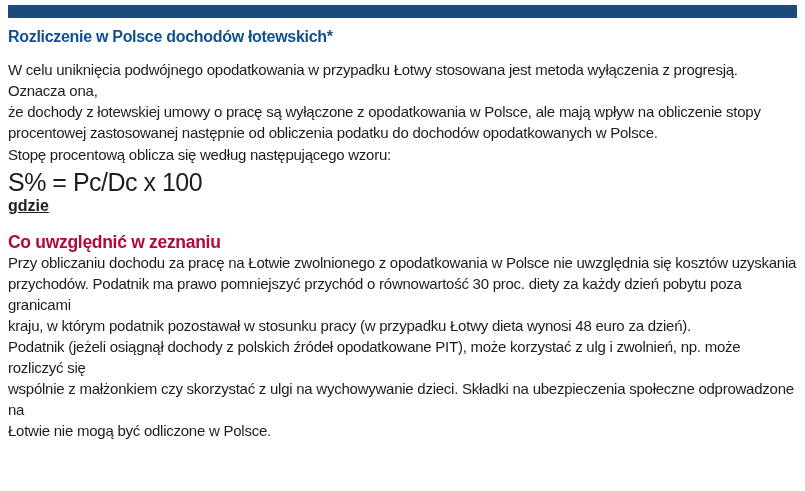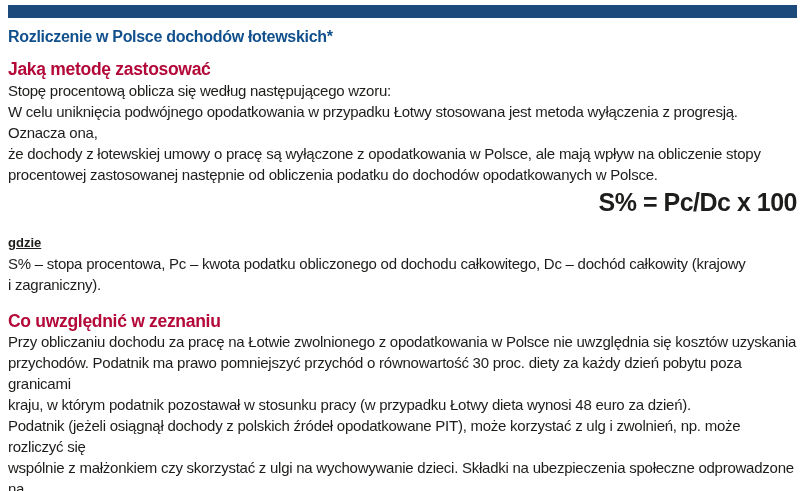--- a/index.html
+++ b/index.html
@@ -43,60 +43,56 @@
     line-height: 21px;
     letter-spacing: -0.25px;
     white-space: pre-line;
     margin: 0;
   }
   .formula-intro {
     margin-top: 1px;
   }
   .formula {
     font-size: 25px;
-    font-weight: bold;
+    font-weight: normal;
     letter-spacing: -0.5px;
     line-height: 28px;
     margin: 3px 0 0 0;
-    text-align: right;
   }
   .gdzie {
-    font-size: 13px;
+    font-size: 16px;
     font-weight: bold;
     line-height: 20px;
-    margin: 17px 0 0 0;
+    margin: 0 0 0 0;
     text-decoration: underline;
   }
   .heading-2 {
     margin-top: 16px;
   }
 </style>
 </head>
 <body>
 
 <div class="frame">
 
   <div class="rule rule-top"></div>
 
   <h1 class="doc-title">Rozliczenie w Polsce dochodów łotewskich*</h1>
 
-  <h2 class="section-heading">Jaką metodę  zastosować</h2>
-
-  <p class="body-text formula-intro">Stopę procentową oblicza się według następującego wzoru:</p>
 
   <p class="body-text">W celu uniknięcia podwójnego opodatkowania w przypadku Łotwy stosowana jest metoda wyłączenia z progresją. Oznacza ona,
 że dochody z łotewskiej umowy o pracę są wyłączone z opodatkowania w Polsce, ale mają wpływ na obliczenie stopy
 procentowej zastosowanej następnie od obliczenia podatku do dochodów opodatkowanych w Polsce.</p>
 
+  <p class="body-text formula-intro">Stopę procentową oblicza się według następującego wzoru:</p>
+
   <p class="formula">S% = Pc/Dc x 100</p>
 
   <p class="gdzie">gdzie</p>
 
-  <p class="body-text">S% – stopa procentowa, Pc – kwota podatku obliczonego od dochodu całkowitego, Dc – dochód całkowity (krajowy
-i zagraniczny).</p>
 
   <h2 class="section-heading heading-2">Co uwzględnić w zeznaniu</h2>
 
   <p class="body-text">Przy obliczaniu dochodu za pracę na Łotwie zwolnionego z opodatkowania w Polsce nie uwzględnia się kosztów uzyskania
 przychodów. Podatnik ma prawo pomniejszyć przychód o równowartość 30 proc. diety za każdy dzień pobytu poza granicami
 kraju, w którym podatnik pozostawał w stosunku pracy (w przypadku Łotwy dieta wynosi 48 euro za dzień).
 Podatnik (jeżeli osiągnął dochody z polskich źródeł opodatkowane PIT), może korzystać z ulg i zwolnień, np. może rozliczyć się
 wspólnie z małżonkiem czy skorzystać z ulgi na wychowywanie dzieci. Składki na ubezpieczenia społeczne odprowadzone na
 Łotwie nie mogą być odliczone w Polsce.</p>
 

